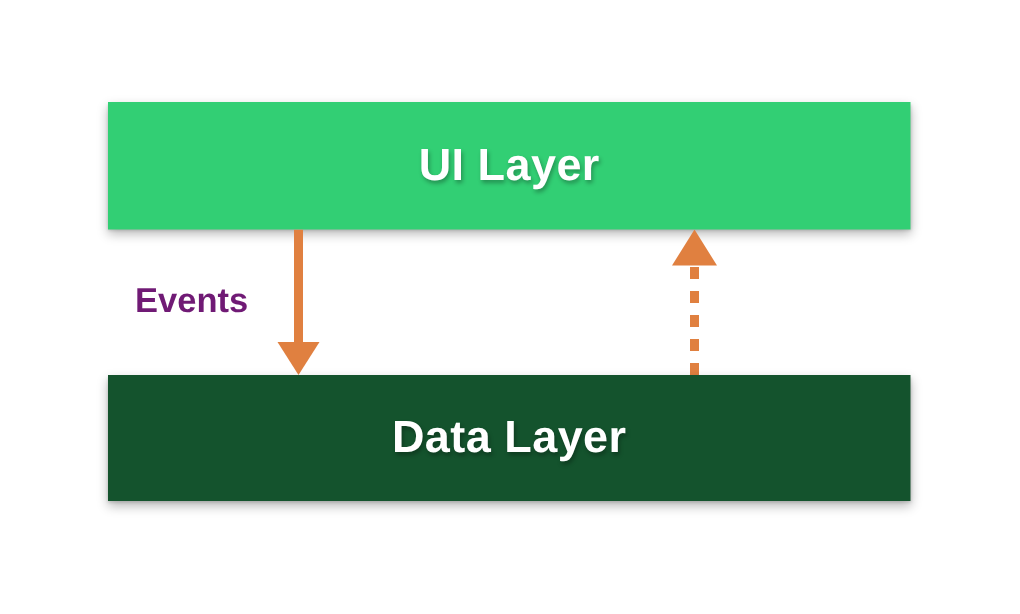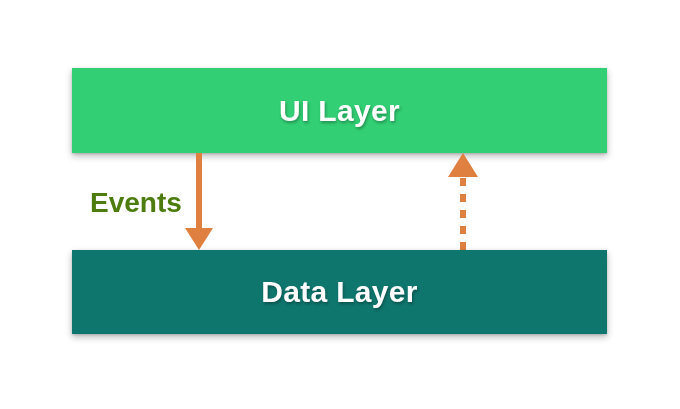--- a/index.html
+++ b/index.html
@@ -32,21 +32,21 @@
     box-shadow: 0 3px 7px rgba(0,0,0,0.28), 0 1px 2px rgba(0,0,0,0.14);
   }
   #ui-layer-box {
     top: 68px;
     height: 85px;
     background: #32cf74;
   }
   #data-layer-box {
     top: 250px;
     height: 84px;
-    background: #0f766e;
+    background: #14532d;
     align-items: center;
   }
   .layer-label {
     color: #ffffff;
     font-size: 30px;
     font-weight: bold;
     letter-spacing: 0.3px;
     text-shadow: 1px 2px 3px rgba(0,0,0,0.30);
     white-space: nowrap;
   }
@@ -71,22 +71,22 @@
     font-size: 21px;
     font-weight: bold;
     line-height: 27px;
     white-space: nowrap;
   }
 
   
   .side-label {
     position: absolute;
     top: 34px;
-    color: #4d7c0f;
-    font-size: 28px;
+    color: #701a75;
+    font-size: 23px;
     font-weight: bold;
     white-space: nowrap;
   }
   #events-label { left: 90px; }
   #stream-label { left: 494px; }
 
   
   .arrow-svg {
     position: absolute;
     top: 0;

